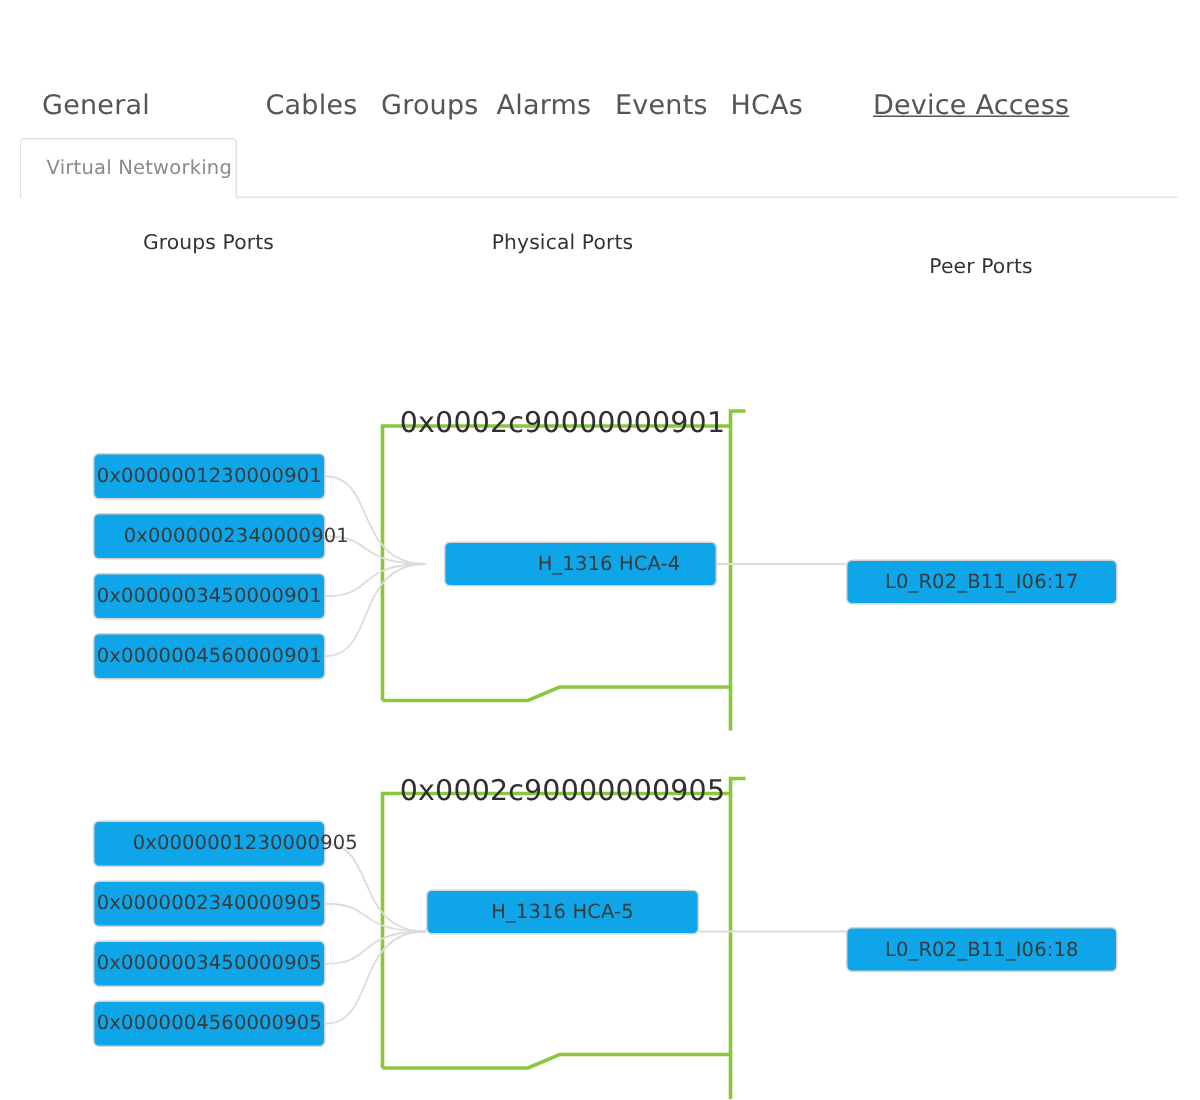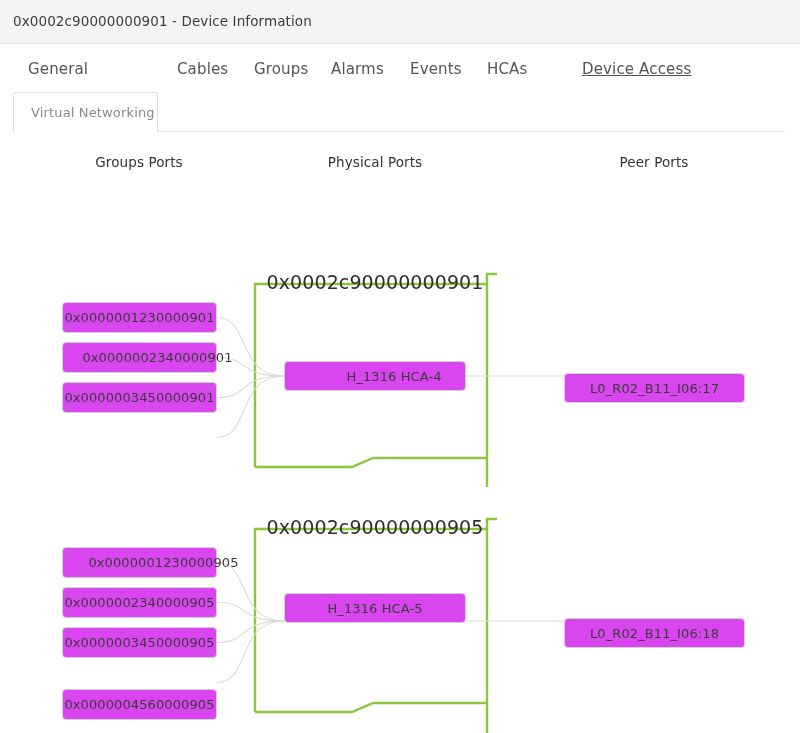--- a/index.html
+++ b/index.html
@@ -23,21 +23,21 @@
     white-space:nowrap;
   }
 
   
   .tabrow {
     position:absolute; left:0; top:44px; width:800px; height:48px;
     background:#fff;
   }
   .tab {
     position:absolute; top:16px;
-    font-size:15px; color:#555555; white-space:nowrap;
+    font-size:18px; color:#555555; white-space:nowrap;
     letter-spacing:0.15px;
   }
 
   
   .subtabstrip {
     position:absolute; left:0; top:92px; width:800px; height:40px;
   }
   .subtab-underline {
     position:absolute; left:13px; top:39px; width:772px; height:1px;
     background:#e4e4e4;
@@ -65,21 +65,21 @@
     font-size:13.5px; color:#333333; white-space:nowrap;
     transform:translateX(-50%);
     letter-spacing:0.1px;
   }
 
   svg.wires { position:absolute; left:0; top:0; width:800px; height:601px; }
 
   
   .node {
     position:absolute;
-    background:#d946ef;
+    background:#0ea5e9;
     border:1px solid #d3d3d3;
     border-radius:4px;
     display:flex; align-items:center; justify-content:center;
     font-size:13px; color:#3a3a3a;
     white-space:nowrap;
     letter-spacing:0.1px;
     z-index:4;
   }
   .node.vport { width:155px; height:31px; }
   .node.hca   { width:182px; height:30px; }
@@ -91,23 +91,20 @@
     transform:translateX(-50%);
     letter-spacing:0.1px;
     z-index:5;
   }
 </style>
 </head>
 <body>
 
 <div id="app">
 
-  <div class="titlebar">
-    <div class="title">0x0002c90000000901 - Device Information</div>
-  </div>
 
   <div class="tabrow" id="tabrow">
       <div class="tab" style="left: 28px;">General</div>
       <div class="tab" style="left: 110px; margin-top: 45px;">Ports</div>
       <div class="tab" style="left: 177px;">Cables</div>
       <div class="tab" style="left: 254px;">Groups</div>
       <div class="tab" style="left: 331px;">Alarms</div>
       <div class="tab" style="left: 410px;">Events</div>
       <div class="tab" style="left: 487px;">HCAs</div>
       <div class="tab" style="left: 582px; text-decoration: underline;">Device Access</div>
@@ -132,29 +129,30 @@
         <path d="M 255 580 L 255 397 L 486 397 M 255 580 L 352 580 L 373 571 L 486 571" fill="none" stroke="#8cc63e" stroke-width="2.4" stroke-linejoin="miter"></path>
         <path d="M 497 387 L 487 387 L 487 601" fill="none" stroke="#8cc63e" stroke-width="2.4"></path>
         <path d="M 217 430.5 C 251 430.5, 236 489, 284 489" fill="none" stroke="#dcdcdc" stroke-width="1.2"></path>
         <path d="M 217 470.5 C 251 470.5, 236 489, 284 489" fill="none" stroke="#dcdcdc" stroke-width="1.2"></path>
         <path d="M 217 510.5 C 251 510.5, 236 489, 284 489" fill="none" stroke="#dcdcdc" stroke-width="1.2"></path>
         <path d="M 217 550.5 C 251 550.5, 236 489, 284 489" fill="none" stroke="#dcdcdc" stroke-width="1.2"></path>
         <line x1="466" y1="489" x2="564" y2="489" stroke="#dcdcdc" stroke-width="1.2"></line>
       </svg>
   <div class="colhead" style="left: 139px;">Groups Ports</div>
       <div class="colhead" style="left: 375px;">Physical Ports</div>
-      <div class="colhead" style="left: 654px;">Peer Ports</div>
+      <div class="colhead" style="left: 654px; margin-top: 16px;">Peer Ports</div>
       <div class="grouplabel" style="left: 375px; top: 139px;">0x0002c90000000901</div>
-      <div class="node hca" style="left: 284px; top: 229px; padding-left: 38px;">H_1316 HCA-4</div>
+      <div class="node hca" style="left: 296px; top: 229px; padding-left: 38px;">H_1316 HCA-4</div>
       <div class="node vport" style="left: 62px; top: 170px;">0x0000001230000901</div>
       <div class="node vport" style="left: 62px; top: 210px; padding-left: 36px;">0x0000002340000901</div>
       <div class="node vport" style="left: 62px; top: 250px;">0x0000003450000901</div>
+      <div class="node vport" style="left: 62px; top: 290px;">0x0000004560000901</div>
       <div class="node peer" style="left: 564px; top: 229px;">L0_R02_B11_I06:17</div>
       <div class="grouplabel" style="left: 375px; top: 384px;">0x0002c90000000905</div>
       <div class="node hca" style="left: 284px; top: 461px; text-align: right;">H_1316 HCA-5</div>
       <div class="node vport" style="left: 62px; top: 415px; padding-left: 48px;">0x0000001230000905</div>
       <div class="node vport" style="left: 62px; top: 455px;">0x0000002340000905</div>
       <div class="node vport" style="left: 62px; top: 495px;">0x0000003450000905</div>
-      <div class="node vport" style="left: 62px; top: 557px;">0x0000004560000905</div>
+      <div class="node vport" style="left: 62px; top: 535px;">0x0000004560000905</div>
       <div class="node peer" style="left: 564px; top: 474px;">L0_R02_B11_I06:18</div>
     </div>
 
 </div>
 
 </body></html>

